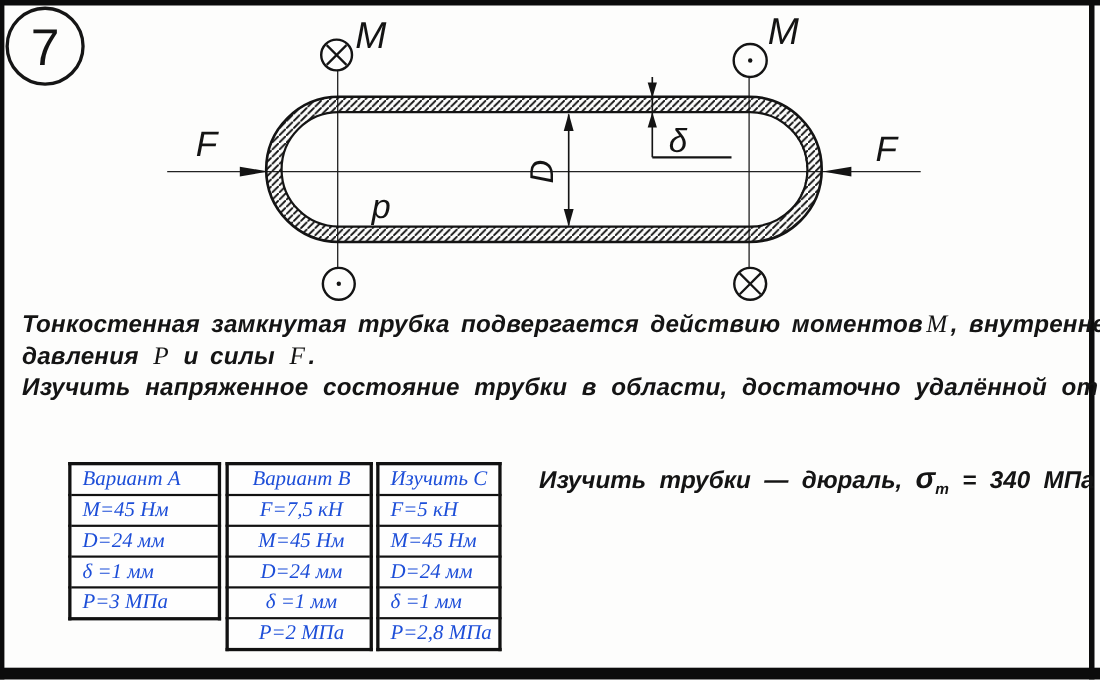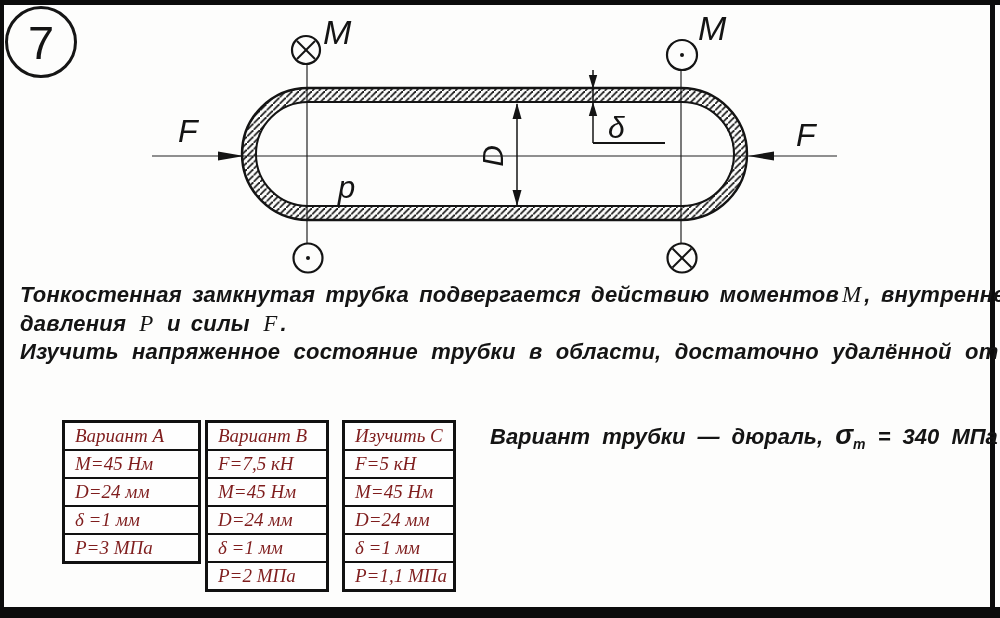--- a/index.html
+++ b/index.html
@@ -46,24 +46,24 @@
   .material .sigma { font-size:27px; }
   .material sub { font-size:14px; }
 
   table.vtable {
     position:absolute; top:420px; border-collapse:collapse;
     border:3px solid #111; background:#fefefe;
   }
   table.vtable td {
     border:2px solid #111; height:24px; padding:1px 6px 1px 10px;
     font-family:"Liberation Serif", serif; font-style:italic;
-    font-size:19px; white-space:nowrap; color:#7f1d1d;
+    font-size:19px; white-space:nowrap; color:#1d4ed8;
   }
   .t1 { left:62px;  width:139px; }
-  .t2 { left:205px; width:124px; }
+  .t2 { left:205px; width:134px;text-align:center; }
   .t3 { left:342px; width:110px; }
 </style>
 </head>
 <body>
 
 <div class="page">
 
   <div class="frame frame-top"></div>
   <div class="frame frame-left"></div>
   <div class="frame frame-right"></div>
@@ -136,21 +136,21 @@
     <text x="608" y="138" font-size="30">δ</text>
   </svg>
 
   <div class="prose">
     <div><span>Тонкостенная замкнутая трубка подвергается действию моментов</span><span class="servar">M</span><span>, внутреннего</span></div>
     <div><span>давления</span> <span class="servar">P</span> <span>и силы</span> <span class="servar">F</span><span>.</span></div>
     <div class="wide">Изучить напряженное состояние трубки в области, достаточно удалённой от её концов.</div>
   </div>
 
   <div class="material">
-    <span>Вариант трубки — дюраль,</span>
+    <span>Изучить трубки — дюраль,</span>
     <span class="sigma">σ</span><sub>т</sub>
     <span>= 340 МПа</span>
   </div>
 
   <table class="vtable t1">
     <tbody>
       <tr>
           <td>Вариант А</td>
         </tr>
       <tr>
@@ -202,18 +202,18 @@
       <tr>
           <td>M=45 Нм</td>
         </tr>
       <tr>
           <td>D=24 мм</td>
         </tr>
       <tr>
           <td>δ =1 мм</td>
         </tr>
       <tr>
-          <td>P=1,1 МПа</td>
+          <td>P=2,8 МПа</td>
         </tr>
     </tbody>
   </table>
 
 </div>
 
 </body></html>

